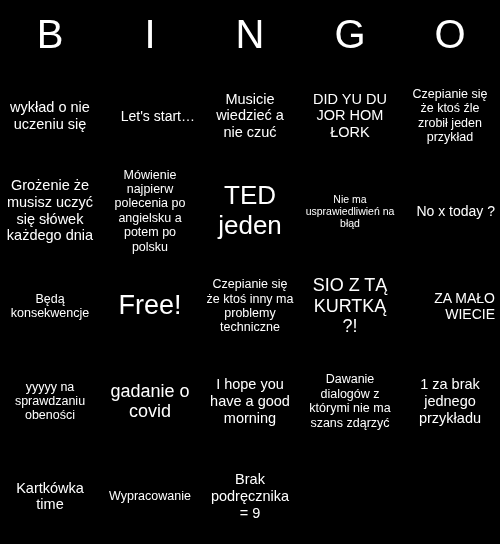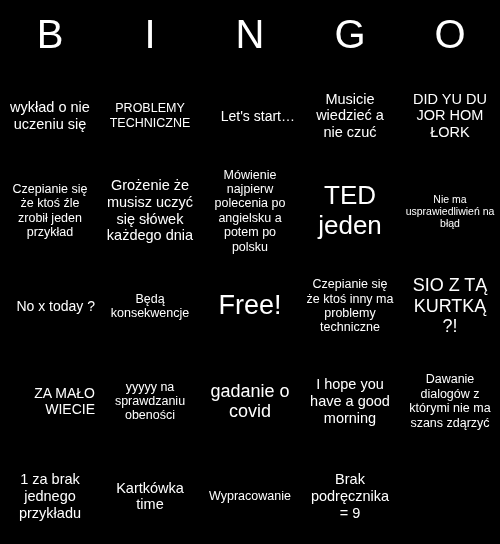--- a/index.html
+++ b/index.html
@@ -80,23 +80,20 @@
     <div class="header-letter">G</div>
     <div class="header-letter">O</div>
   </div>
 
   <div class="grid">
 
     <div class="cell">
         <span class="cell-text fs-m">wykład o nie uczeniu się</span>
       </div>
     <div class="cell">
-        <span class="cell-text fs-s">PROBLEMY TECHNICZNE</span>
-      </div>
-    <div class="cell">
         <span class="cell-text fs-xl">Let's start…</span>
       </div>
     <div class="cell">
         <span class="cell-text fs-m">Musicie wiedzieć a nie czuć</span>
       </div>
     <div class="cell">
         <span class="cell-text fs-m">DID YU DU JOR HOM ŁORK</span>
       </div>
 
     <div class="cell">

